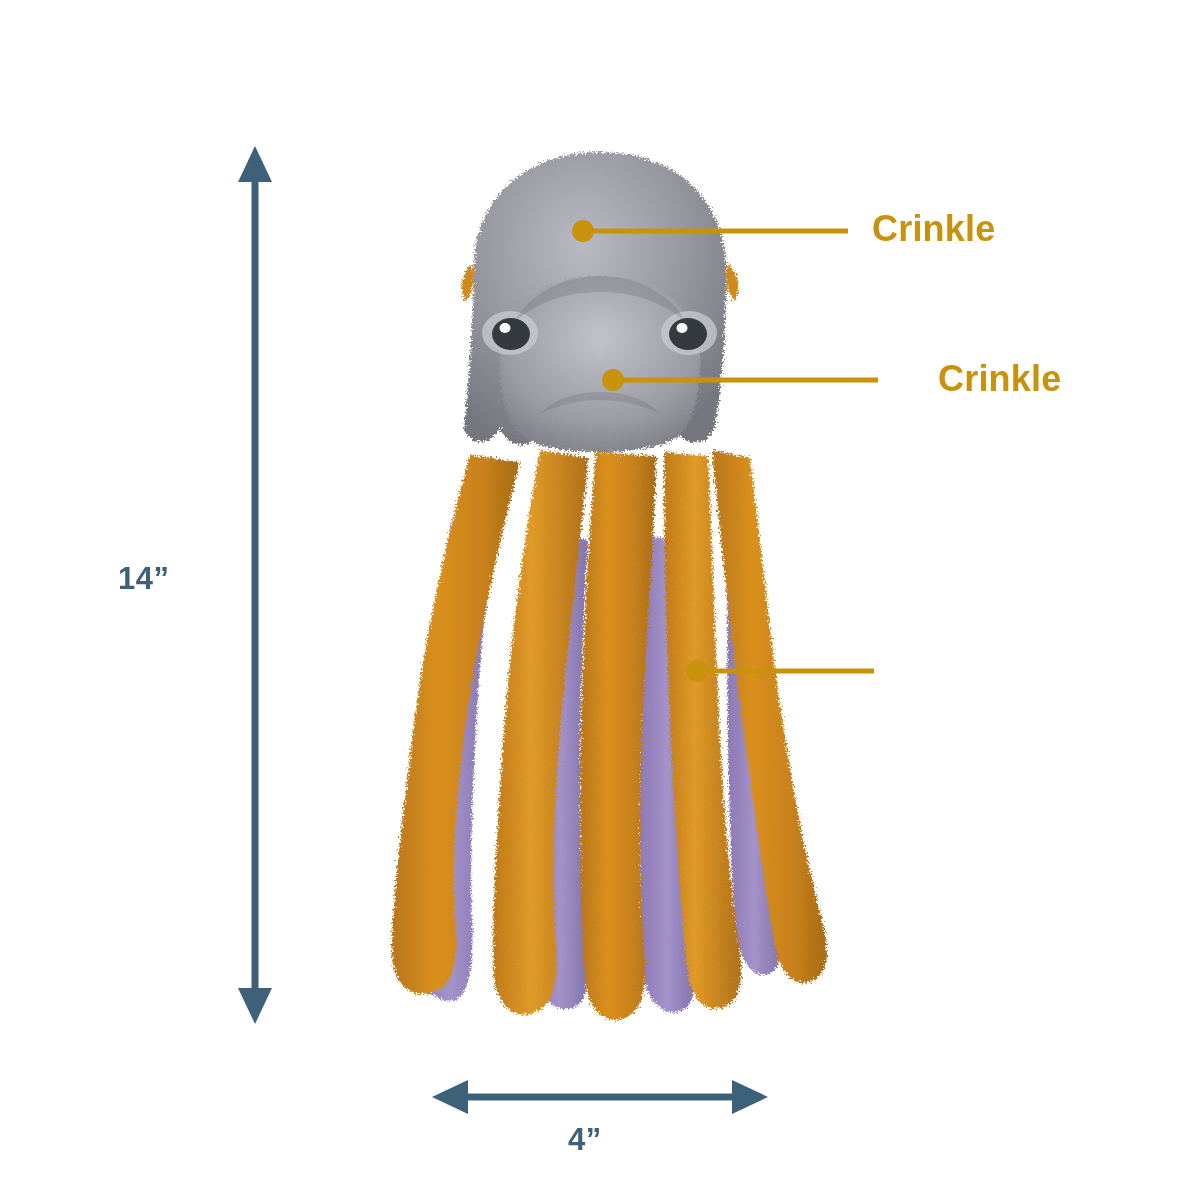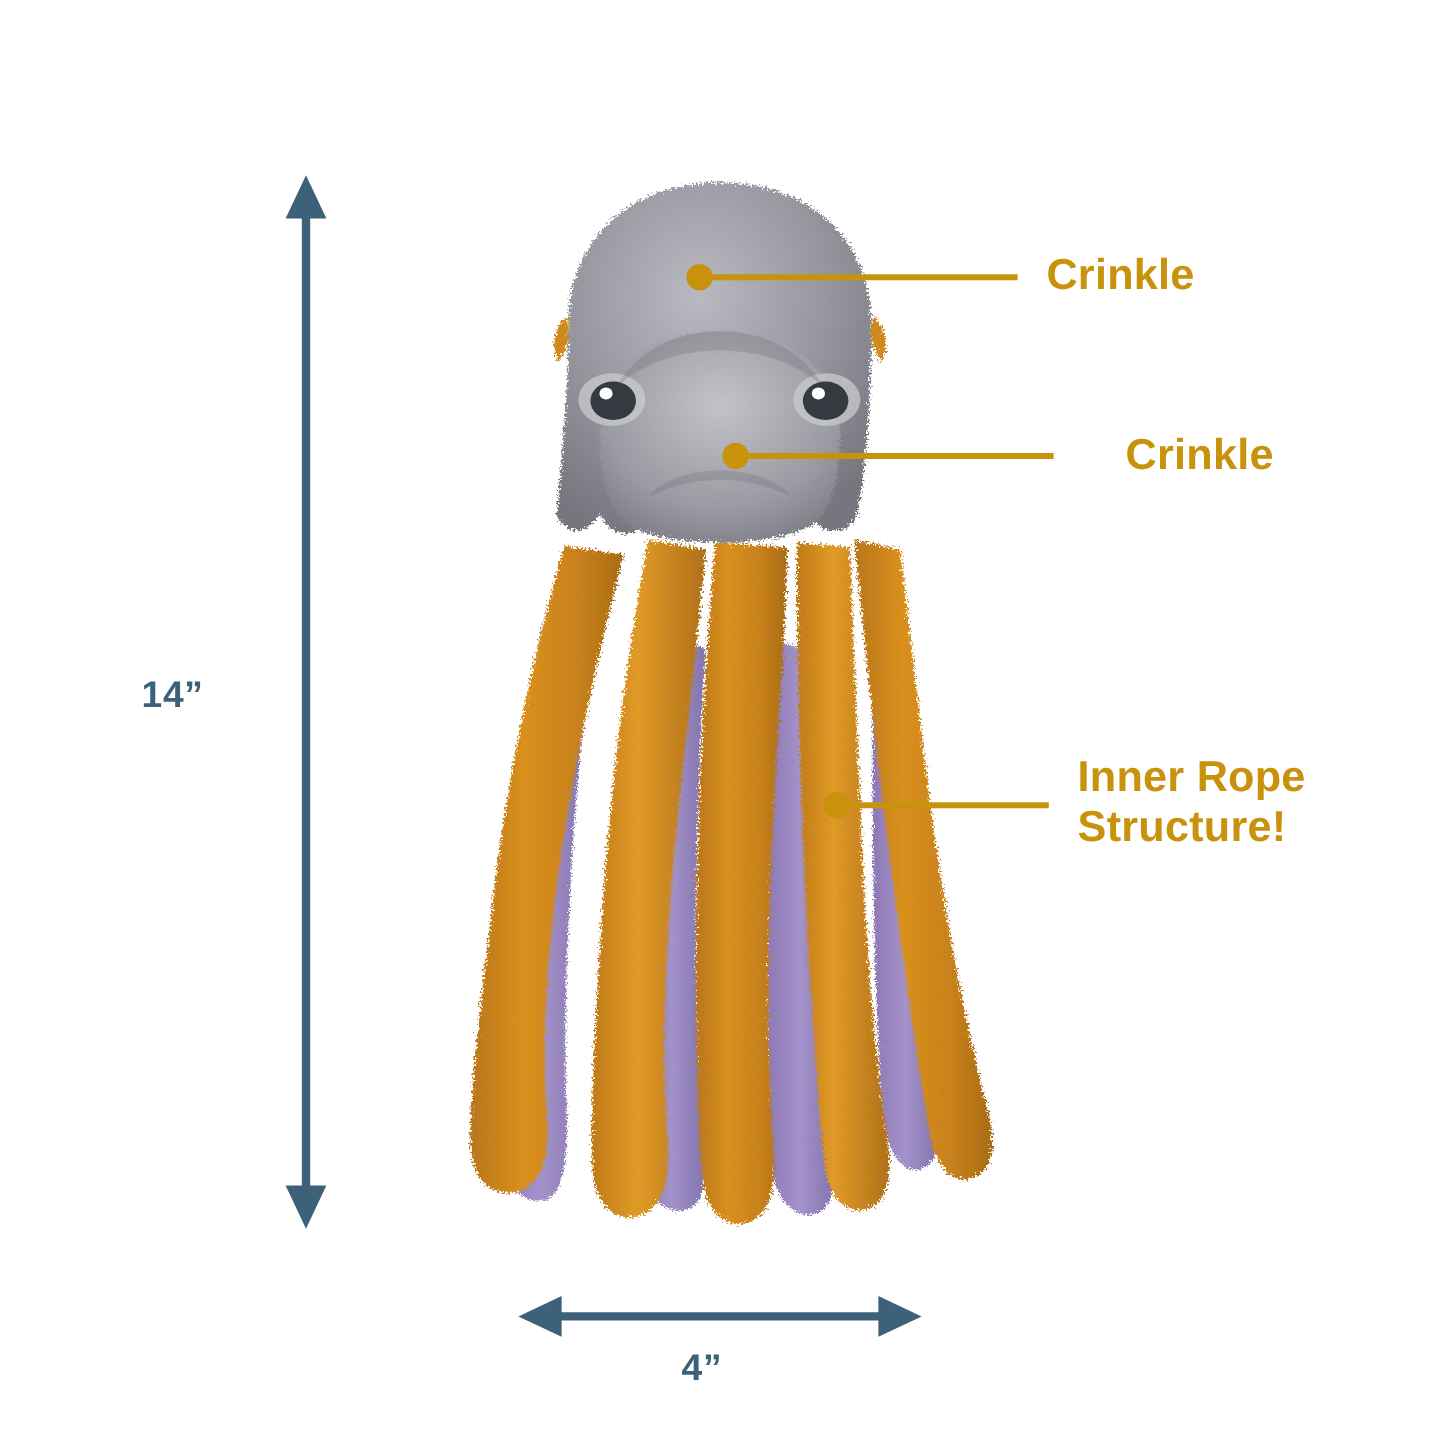--- a/index.html
+++ b/index.html
@@ -208,16 +208,14 @@
   </svg>
 
   <div class="abs dim-label" id="height-label">14”</div>
 
   <div class="abs dim-label" id="width-label">4”</div>
 
   <div class="abs callout-label" id="label-squeaker">Crinkle</div>
 
   <div class="abs callout-label" id="label-crinkle">Crinkle</div>
 
-  <div class="abs callout-label" id="label-rope">Inner Rope
-Structure!</div>
 
 </div>
 
 </body></html>

